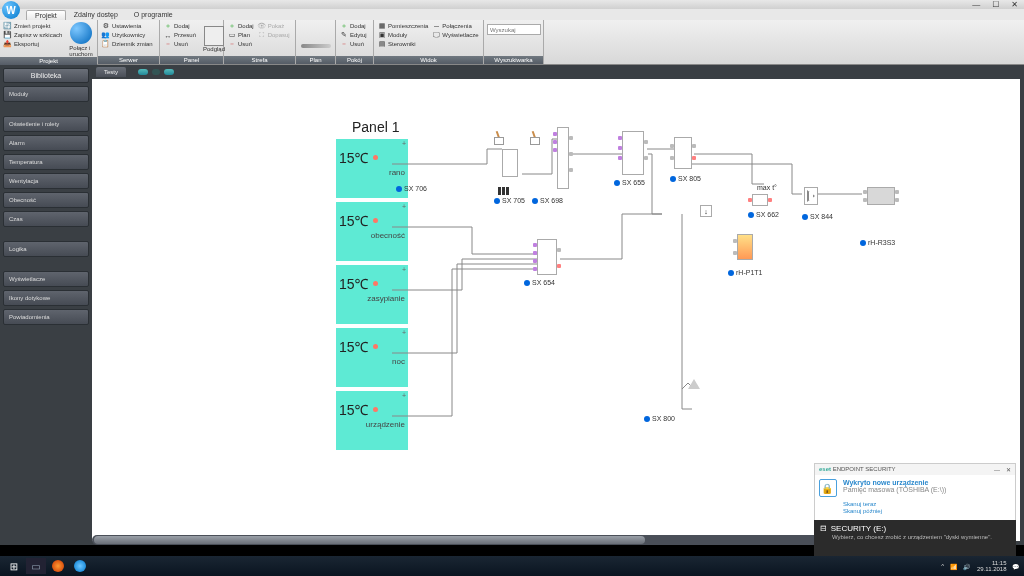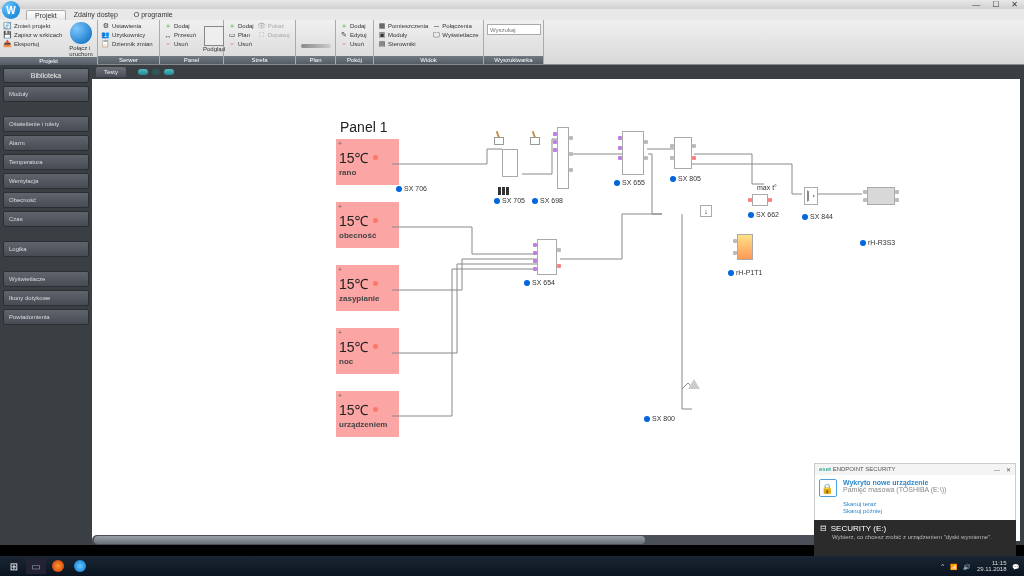--- a/index.html
+++ b/index.html
@@ -34,25 +34,25 @@
 .doc-tab { background: linear-gradient(#6a6f78,#4a4f58); color: #eee; font-size: 6px; padding: 2px 8px; border-radius: 2px 2px 0 0; cursor: pointer; }
 .doc-icons { display: flex; gap: 4px; align-items: center; margin-left: 8px; }
 .doc-ico { width: 10px; height: 6px; border-radius: 3px; }
 
 .canvas-wrap { flex: 1; background: #3a3f44; padding: 0 4px 4px 0; position: relative; }
 .canvas { background: #fff; width: 100%; height: 100%; position: relative; overflow: hidden; }
 .hscroll { position: absolute; bottom: 0; left: 0; right: 14px; height: 10px; background: #4a4f58; border-radius: 5px; }
 .hscroll-thumb { position: absolute; left: 2px; top: 1px; height: 8px; width: 60%; background: linear-gradient(#9aa0a8,#6a6f78); border-radius: 4px; }
 
 
-.temp-card { position: absolute; width: 63px; background: #fca5a5; text-align: left; }
+.temp-card { position: absolute; width: 72px; background: #5eead4; text-align: right; }
 .temp-card .plus { font-size: 7px; color: #666; padding: 1px 2px; }
 .temp-card .val { font-size: 14px; font-weight: 500; color: #222; padding: 0 3px; display: flex; align-items: center; }
 .temp-card .val .dot { width: 5px; height: 5px; background: #ff7766; border-radius: 50%; margin-left: 4px; }
-.temp-card .lab { font-size: 8px; color: #444; padding: 1px 3px 8px; font-weight: bold; }
+.temp-card .lab { font-size: 8px; color: #444; padding: 1px 3px 21px; }
 
 .panel-title { position: absolute; font-size: 14px; color: #222; font-weight: 400; }
 
 .node-lbl { position: absolute; font-size: 7px; color: #333; display: flex; align-items: center; gap: 2px; }
 .node-lbl .bdot { width: 6px; height: 6px; background: #0066dd; border-radius: 50%; }
 
 .blockbox { position: absolute; background: #fff; border: 1px solid #aaa; }
 .pin { position: absolute; width: 4px; height: 4px; border-radius: 1px; }
 .pin.purple { background: #c080e0; }
 .pin.gray { background: #bbb; }
@@ -290,21 +290,21 @@
       <div class="doc-icons">
         <div class="doc-ico" style="background:linear-gradient(#5bb,#289)"></div>
         <div class="doc-ico" style="background:#355;width:8px"></div>
         <div class="doc-ico" style="background:linear-gradient(#5bb,#289)"></div>
       </div>
     </div>
 
     <div class="canvas-wrap">
       <div class="canvas">
 
-        <div class="panel-title" style="left:248px;top:40px">Panel 1</div>
+        <div class="panel-title" style="left:260px;top:40px">Panel 1</div>
 
         <div class="temp-card" style="left:244px;top:60px">
           <div class="plus">+</div>
           <div class="val">
               <span>15℃</span>
               <span class="dot"></span>
             </div>
           <div class="lab">rano</div>
         </div>
         <div class="temp-card" style="left:244px;top:123px">
@@ -330,21 +330,21 @@
               <span class="dot"></span>
             </div>
           <div class="lab">noc</div>
         </div>
         <div class="temp-card" style="left:244px;top:312px">
           <div class="plus">+</div>
           <div class="val">
               <span>15℃</span>
               <span class="dot"></span>
             </div>
-          <div class="lab">urządzeniem</div>
+          <div class="lab">urządzenie</div>
         </div>
 
         <svg style="position:absolute;left:0;top:0;width:100%;height:100%;pointer-events:none">
           <path class="wire" d="M300 85 L395 85 L395 70 L410 70"></path>
           <path class="wire" d="M300 148 L380 148 L380 175 L445 175"></path>
           <path class="wire" d="M300 211 L370 211 L370 180 L445 180"></path>
           <path class="wire" d="M300 274 L365 274 L365 185 L445 185"></path>
           <path class="wire" d="M300 337 L360 337 L360 190 L445 190"></path>
           <path class="wire" d="M430 95 L460 95 L460 60 L465 60"></path>
           <path class="wire" d="M480 75 L530 75"></path>

